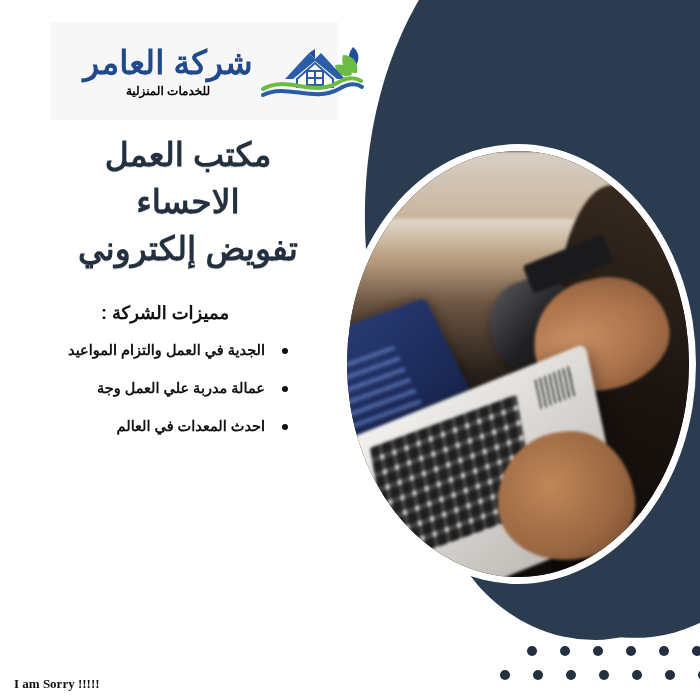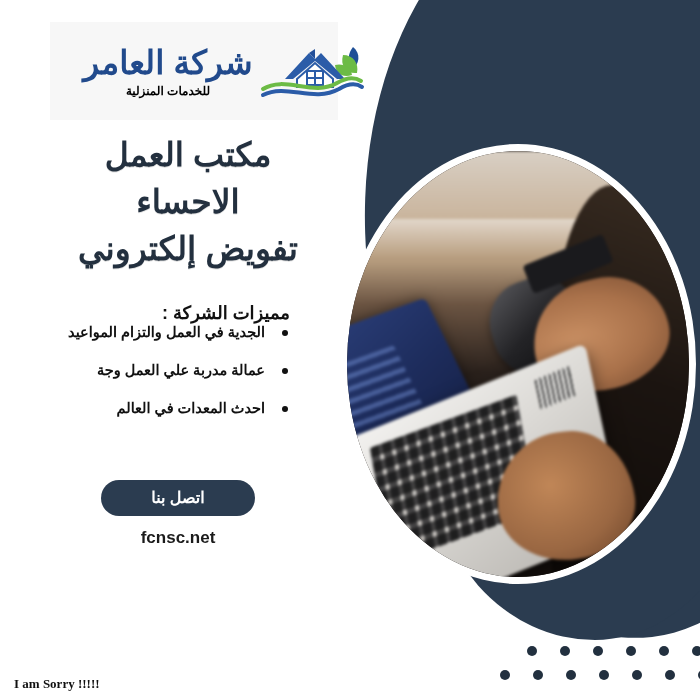--- a/index.html
+++ b/index.html
@@ -234,23 +234,24 @@
   
   .features {
     position: absolute;
     left: 40px;
     top: 302px;
     width: 250px;
     z-index: 6;
     color: #111111;
   }
   .features-title {
-    text-align: right;
+    text-align: center;
     font-size: 18px;
     font-weight: 700;
+    margin-bottom: 18px;
     color: #111111;
   }
   .feature-item {
     display: flex;
     align-items: center;
     gap: 17px;
     font-size: 14.5px;
     font-weight: 600;
     margin: 0 0 22px 0;
     justify-content: flex-start;
@@ -404,24 +405,20 @@
     <div class="feature-item">
       <span class="bullet"></span>
       <span class="feature-text">عمالة مدربة علي العمل وجة</span>
     </div>
     <div class="feature-item">
       <span class="bullet"></span>
       <span class="feature-text">احدث المعدات في العالم</span>
     </div>
   </div>
 
-  <div class="cta-wrap">
-    <button class="cta-button">اتصل بنا</button>
-    <div class="cta-url">fcnsc.net</div>
-  </div>
 
   <div class="dot-grid">
     <div class="dot-row indent">
       <span class="dot"></span>
       <span class="dot"></span>
       <span class="dot"></span>
       <span class="dot"></span>
       <span class="dot"></span>
       <span class="dot"></span>
     </div>

